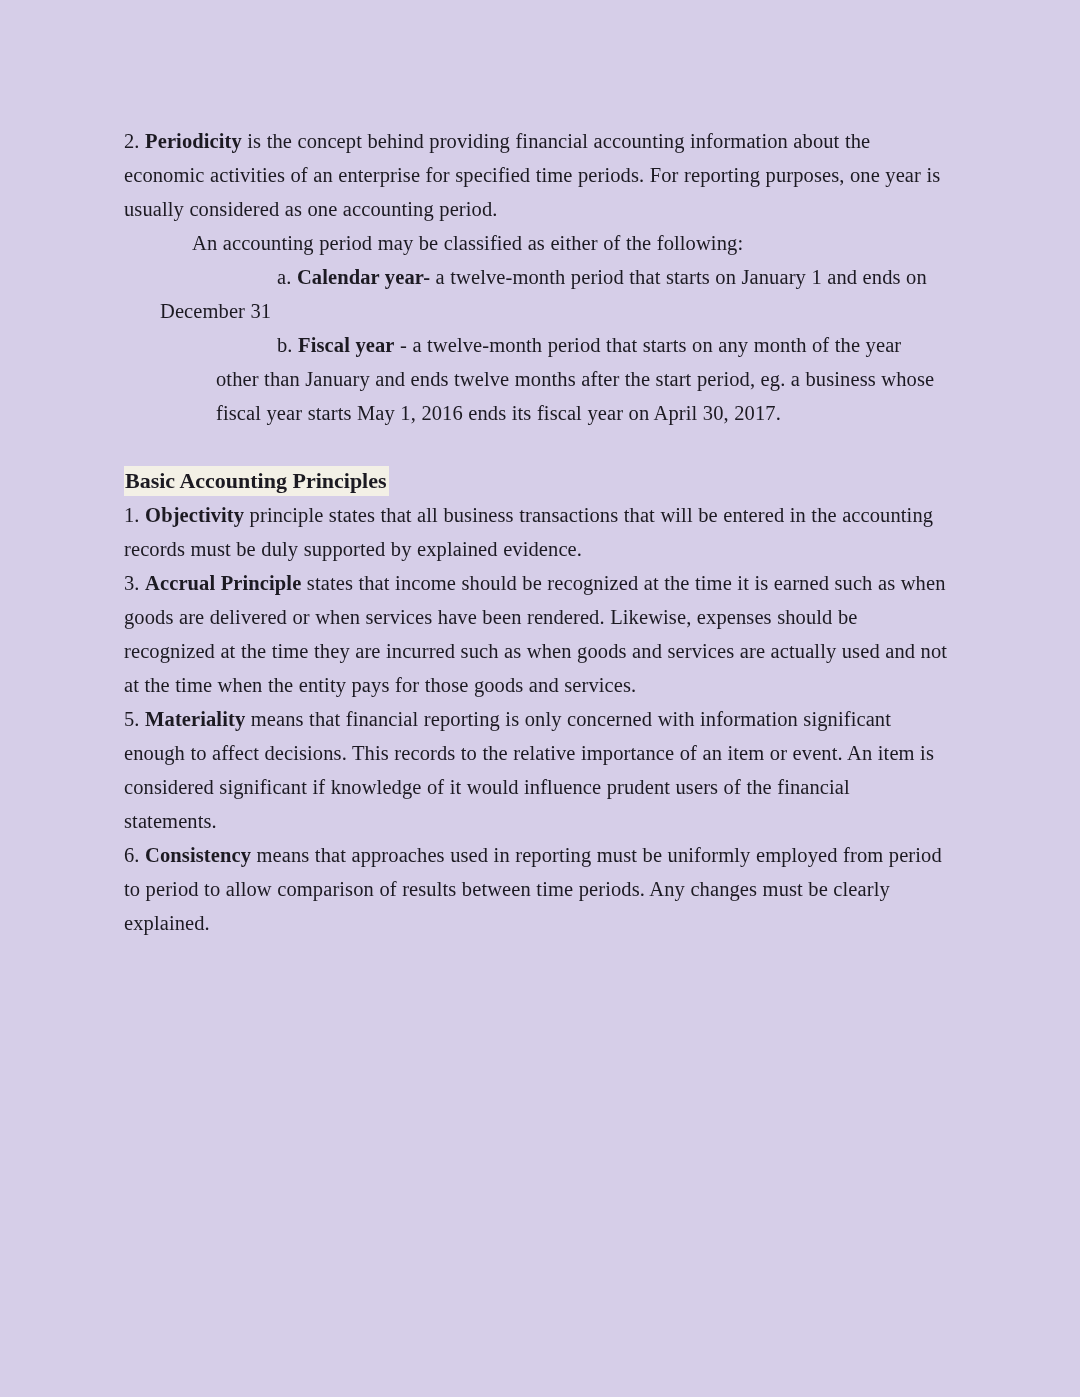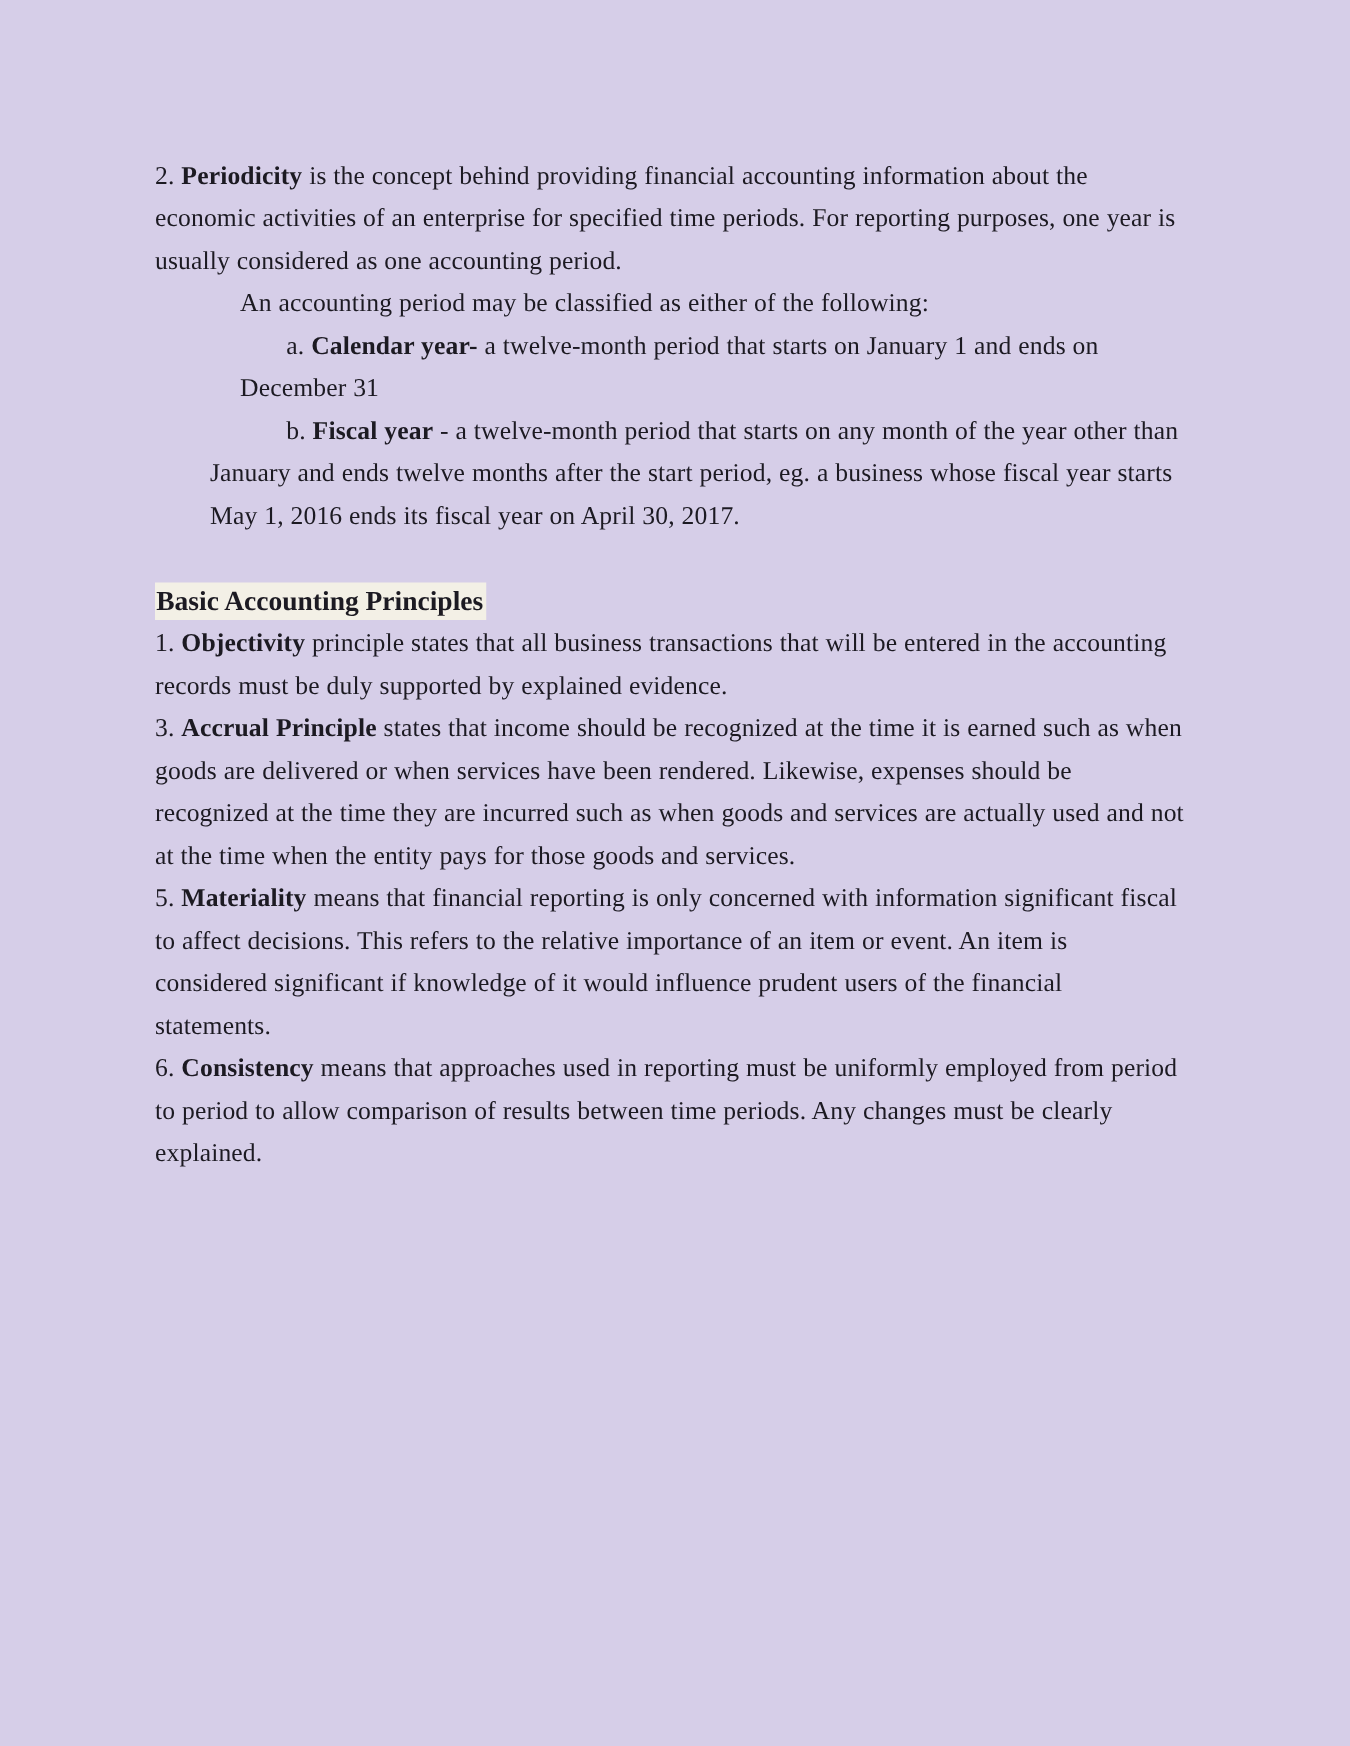--- a/index.html
+++ b/index.html
@@ -39,24 +39,24 @@
   }
 
   .para b,
   .term {
     font-weight: 700;
   }
 
   
   .lvl-0 { margin-left: 0; }
   .lvl-1 { margin-left: 0; text-indent: 68px; }
-  .lvl-2 { margin-left: 44px; text-indent: 61px; }
+  .lvl-2 { margin-left: 92px; text-indent: 61px; }
 
   
-  .lvl-2-cont { margin-left: 68px; text-indent: 0; }
+  .lvl-2-cont { margin-left: 36px; text-indent: 0; }
 
   .spacer {
     height: 34px;
   }
 
   .section-heading {
     font-size: 22px;
     line-height: 34px;
     font-weight: 700;
     margin: 0;
@@ -105,21 +105,21 @@
       <span>1.</span><span> </span><b class="term">Objectivity</b><span> principle states that all business transactions that will be entered in the accounting records must be duly supported by explained evidence.</span>
     </p>
 
 
     <p class="para lvl-0">
       <span>3.</span><span> </span><b class="term">Accrual Principle</b><span> states that income should be recognized at the time it is earned such as when goods are delivered or when services have been rendered. Likewise, expenses should be recognized at the time they are incurred such as when goods and services are actually used and not at the time when the entity pays for those goods and services.</span>
     </p>
 
 
     <p class="para lvl-0">
-      <span>5.</span><span> </span><b class="term">Materiality</b><span> means that financial reporting is only concerned with information significant fiscal to affect decisions. This refers to the relative importance of an item or event. An item is considered significant if knowledge of it would influence prudent users of the financial statements.</span>
+      <span>5.</span><span> </span><b class="term">Materiality</b><span> means that financial reporting is only concerned with information significant enough to affect decisions. This records to the relative importance of an item or event. An item is considered significant if knowledge of it would influence prudent users of the financial statements.</span>
     </p>
 
     <p class="para lvl-0">
       <span>6.</span><span> </span><b class="term">Consistency</b><span> means that approaches used in reporting must be uniformly employed from period to period to allow comparison of results between time periods. Any changes must be clearly explained.</span>
     </p>
 
 
   </div>
 </div>
 

